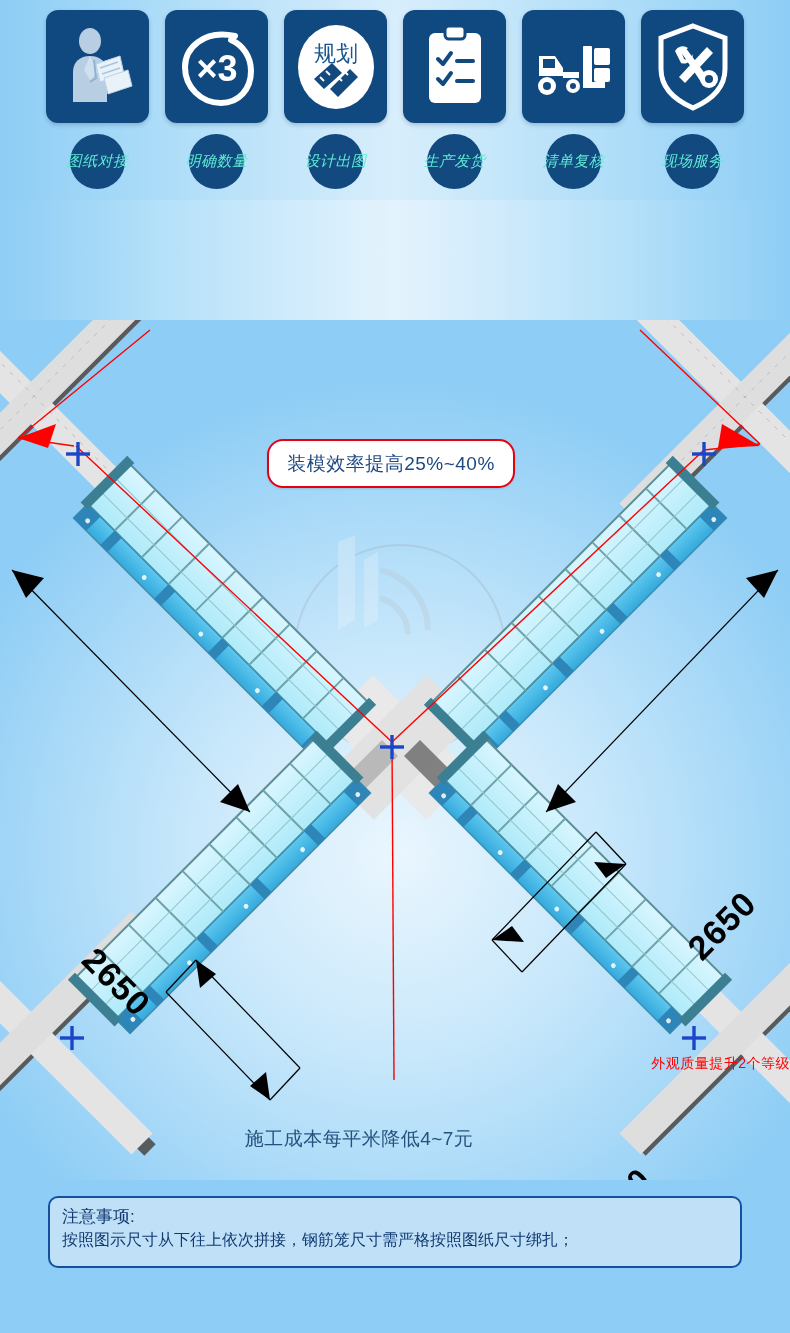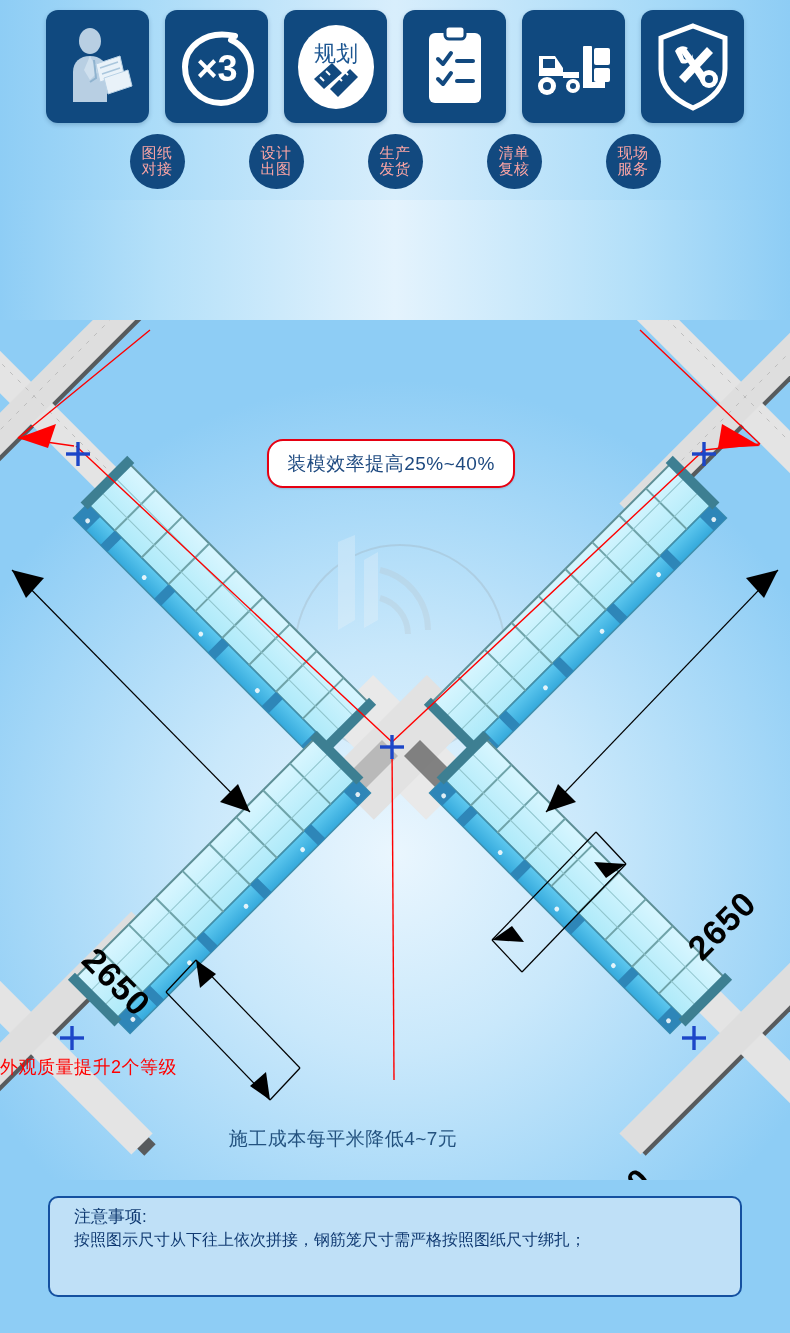--- a/index.html
+++ b/index.html
@@ -30,23 +30,24 @@
   .icon-tile svg{display:block;}
   .labels-row{
     position:absolute;left:0;top:130px;width:790px;height:62px;
     display:flex;justify-content:center;gap:16px;
   }
   .label-pill{
     width:103px;height:62px;display:flex;align-items:center;justify-content:center;
   }
   .label-circle{
     width:55px;height:55px;border-radius:50%;background:#12497f;
-    display:flex;flex-direction:column;align-items:center;justify-content:center;
-    color:#fca5a5;font-size:15px;line-height:16px;letter-spacing:.5px;
+    display:flex;flex-direction:row;align-items:center;justify-content:center;
+    color:#5eead4;font-size:15px;line-height:16px;letter-spacing:.5px;
     font-family:"Liberation Sans","DejaVu Sans",sans-serif;
+    font-style:italic;
   }
   .label-circle span{display:block;white-space:nowrap;}
 
   
   .headband{
     position:absolute;left:0;top:200px;width:790px;height:130px;
     background:linear-gradient(90deg,#8ecdf5 0%,#b4e0f9 20%,#e4f3fd 50%,#b4e0f9 80%,#8ecdf5 100%);
   }
   .dash-line{
     position:absolute;left:0;top:265px;width:790px;height:0;
@@ -98,34 +99,34 @@
   .svgwrap{position:absolute;left:0;top:0;width:790px;height:860px;}
 
   .callout{
     position:absolute;left:267px;top:439px;width:244px;height:45px;
     border:2px solid #e60012;border-radius:16px;background:#ffffff;
     display:flex;align-items:center;justify-content:center;
     color:#1e4a80;font-size:19px;letter-spacing:.5px;
     box-shadow:0 1px 2px rgba(0,0,0,.12);
   }
   .redline{
-    position:absolute;left:0;top:1055px;width:790px;text-align:left;
-    color:#ff0000;font-size:18px;letter-spacing:.5px;
+    position:absolute;left:0;top:1055px;width:790px;text-align:right;
+    color:#ff0000;font-size:14px;letter-spacing:.5px;
   }
   .blueline{
     position:absolute;left:0;top:1126px;width:686px;text-align:center;
-    color:#23527f;font-size:19px;letter-spacing:.5px;
+    color:#23527f;font-size:19px;letter-spacing:.5px;padding-left:16px;
   }
 
   
   .notice{
-    position:absolute;left:48px;top:1196px;width:694px;height:101px;
+    position:absolute;left:48px;top:1196px;width:694px;height:72px;
     border:2px solid #1450a0;border-radius:10px;
     background:#bfe0f7;
-    padding:8px 14px 8px 24px;box-sizing:border-box;
+    padding:8px 14px 8px 12px;box-sizing:border-box;
   }
   .notice .n-title{color:#103a72;font-size:17px;line-height:22px;}
   .notice .n-line{color:#103a72;font-size:16px;line-height:23px;white-space:nowrap;font-family:Liberation Serif, serif;}
 
   .dimtext{
     position:absolute;color:#000;font-size:34px;font-weight:bold;
     font-family:"Liberation Sans","DejaVu Sans",sans-serif;
     letter-spacing:1px;white-space:nowrap;
   }
   .dim-small{font-size:31px;}
@@ -240,20 +241,26 @@
 
     <div class="labels-row">
       <div class="label-pill">
         <div class="label-circle">
           <span>图纸</span>
           <span>对接</span>
         </div>
       </div>
       <div class="label-pill">
         <div class="label-circle">
+          <span>明确</span>
+          <span>数量</span>
+        </div>
+      </div>
+      <div class="label-pill">
+        <div class="label-circle">
           <span>设计</span>
           <span>出图</span>
         </div>
       </div>
       <div class="label-pill">
         <div class="label-circle">
           <span>生产</span>
           <span>发货</span>
         </div>
       </div>

